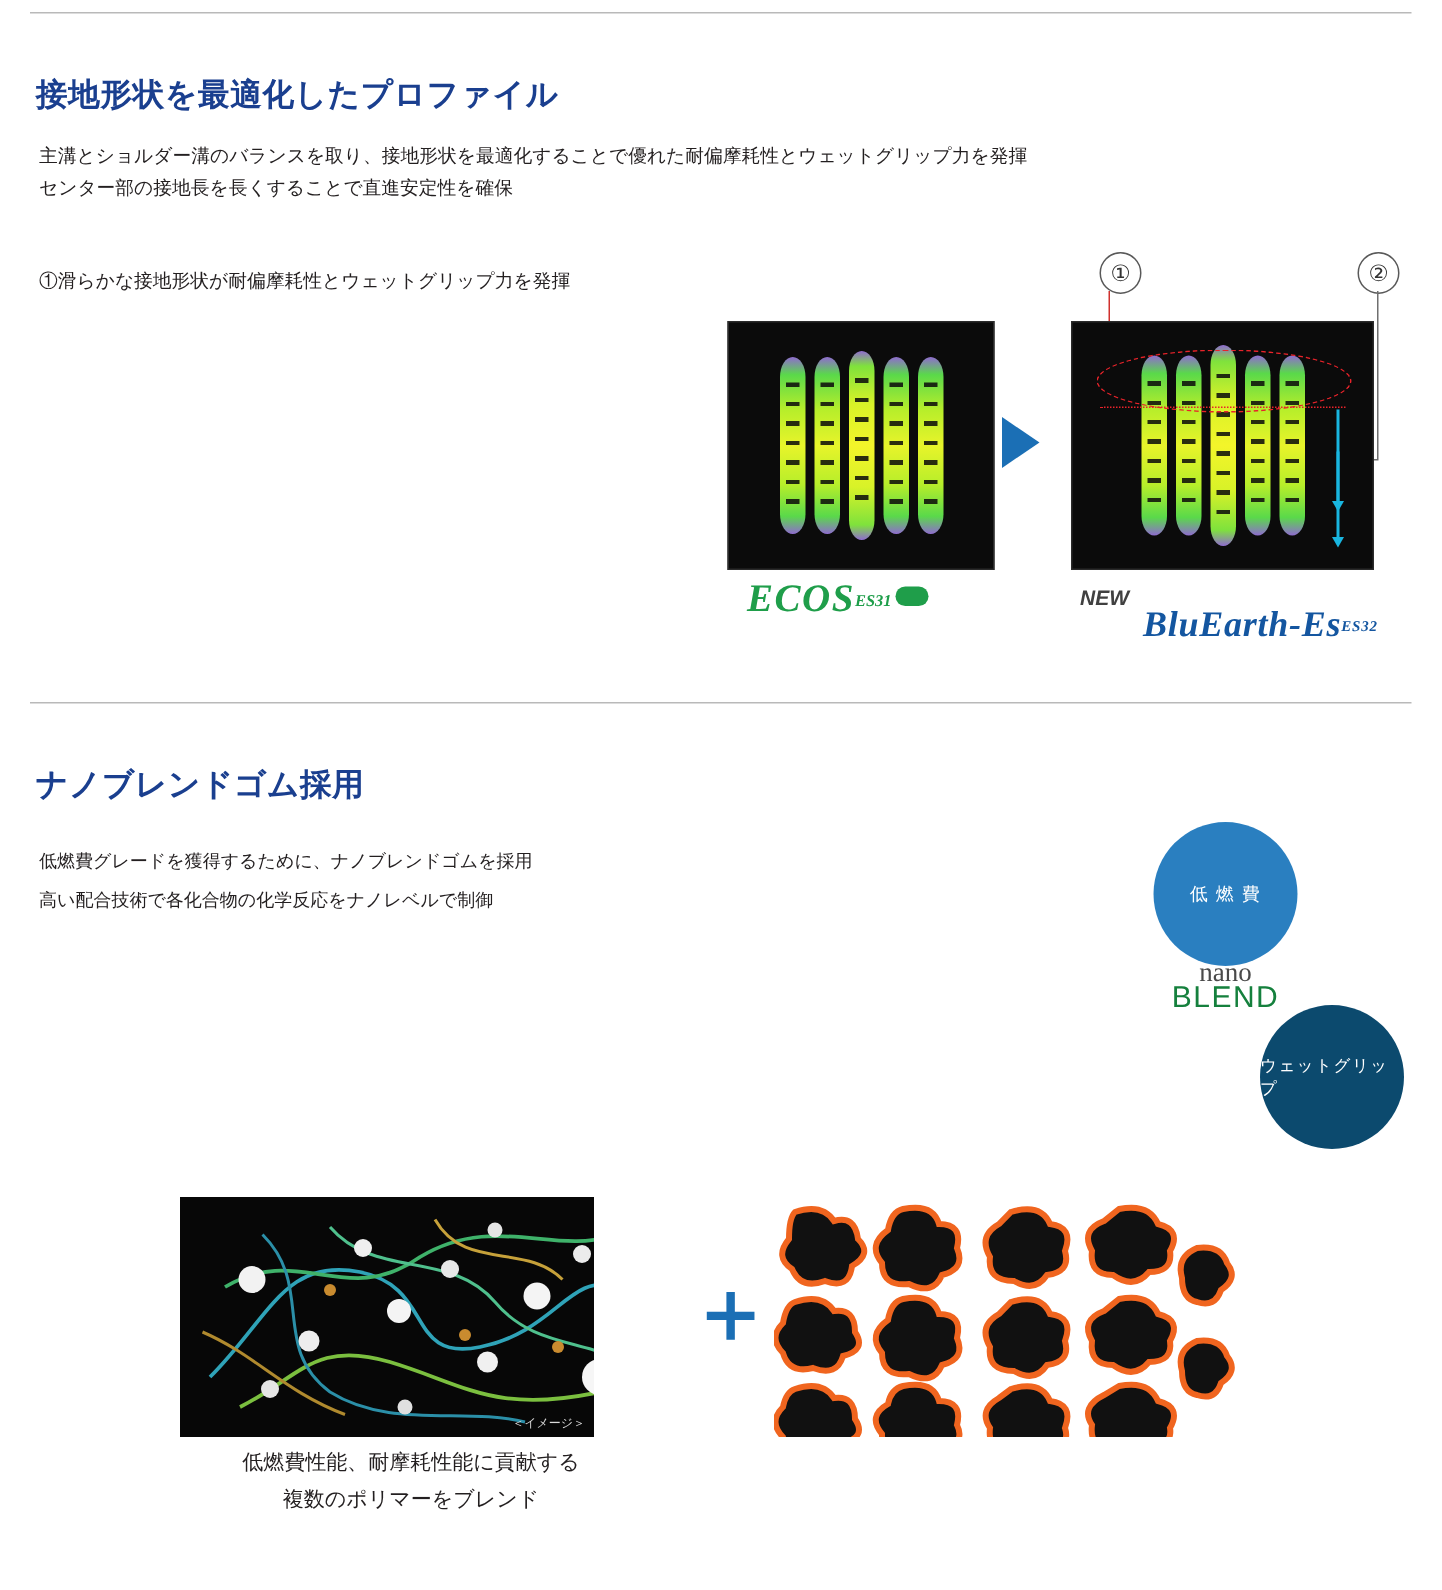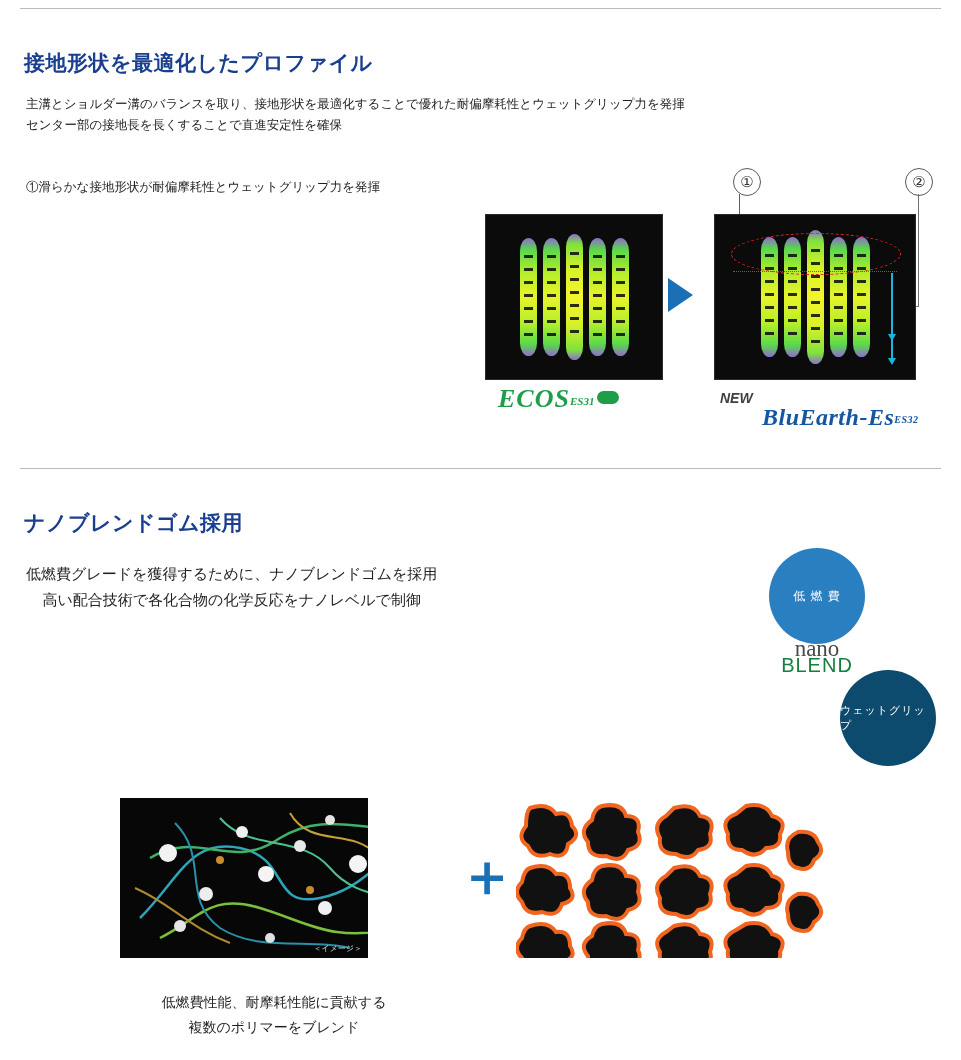--- a/index.html
+++ b/index.html
@@ -237,36 +237,36 @@
     font-size: 11px;
   }
   .nano-center {
     position: absolute;
     left: 90px; top: 92px;
     width: 94px;
     text-align: center;
     line-height: 17px;
   }
   .nano-center .n1 {
-    font-size: 23px;
+    font-size: 18px;
     color: #4a4a4a;
     font-family: "Liberation Serif", serif;
   }
   .nano-center .n2 {
     font-size: 20px;
     font-weight: normal;
     color: #15803d;
     letter-spacing: 1px;
   }
 
   
   #polymer-img {
     position: absolute;
     left: 120px; top: 798px;
-    width: 248px; height: 160px;
+    width: 276px; height: 160px;
     background: #070707;
     overflow: hidden;
   }
   #silica-img {
     position: absolute;
     left: 516px; top: 798px;
     width: 308px; height: 160px;
     background: #0b0b0b;
     overflow: hidden;
   }
@@ -284,21 +284,21 @@
     font-weight: bold;
     line-height: 40px;
   }
   .caption {
     position: absolute;
     text-align: center;
     font-size: 14px;
     line-height: 25px;
     color: #231f20;
   }
-  #caption-left { left: 120px; top: 962px; width: 308px; margin-top: 28px; }
+  #caption-left { left: 120px; top: 962px; width: 308px; }
   #caption-right { left: 516px; top: 962px; width: 308px; }
 </style>
 </head>
 <body>
 
 <div class="page">
 
   <div class="rule" id="rule-top"></div>
 
   <h2 class="section-title" id="title-1">接地形状を最適化したプロファイル</h2>
@@ -350,21 +350,21 @@
     <div class="logo-new">NEW</div>
     <div class="logo-blueearth">
       <span>BluEarth-Es</span><span class="sub">ES32</span>
     </div>
   </div>
 
   <div class="rule" id="rule-mid"></div>
 
   <h2 class="section-title" id="title-2">ナノブレンドゴム採用</h2>
 
-  <div class="body-text" id="lead-2" style="white-space: pre-line; font-size:15px;text-align:center;">低燃費グレードを獲得するために、ナノブレンドゴムを採用
+  <div class="body-text" id="lead-2" style="white-space: pre-line; font-size:12px;">低燃費グレードを獲得するために、ナノブレンドゴムを採用
 高い配合技術で各化合物の化学反応をナノレベルで制御</div>
 
   <div id="nano-diagram">
     <div class="nano-blob" id="blob-fuel">低 燃 費</div>
     <div class="nano-blob" id="blob-grip">ウェットグリップ</div>
     <div class="nano-center">
       <div class="n1">nano</div>
       <div class="n2">BLEND</div>
     </div>
   </div>

